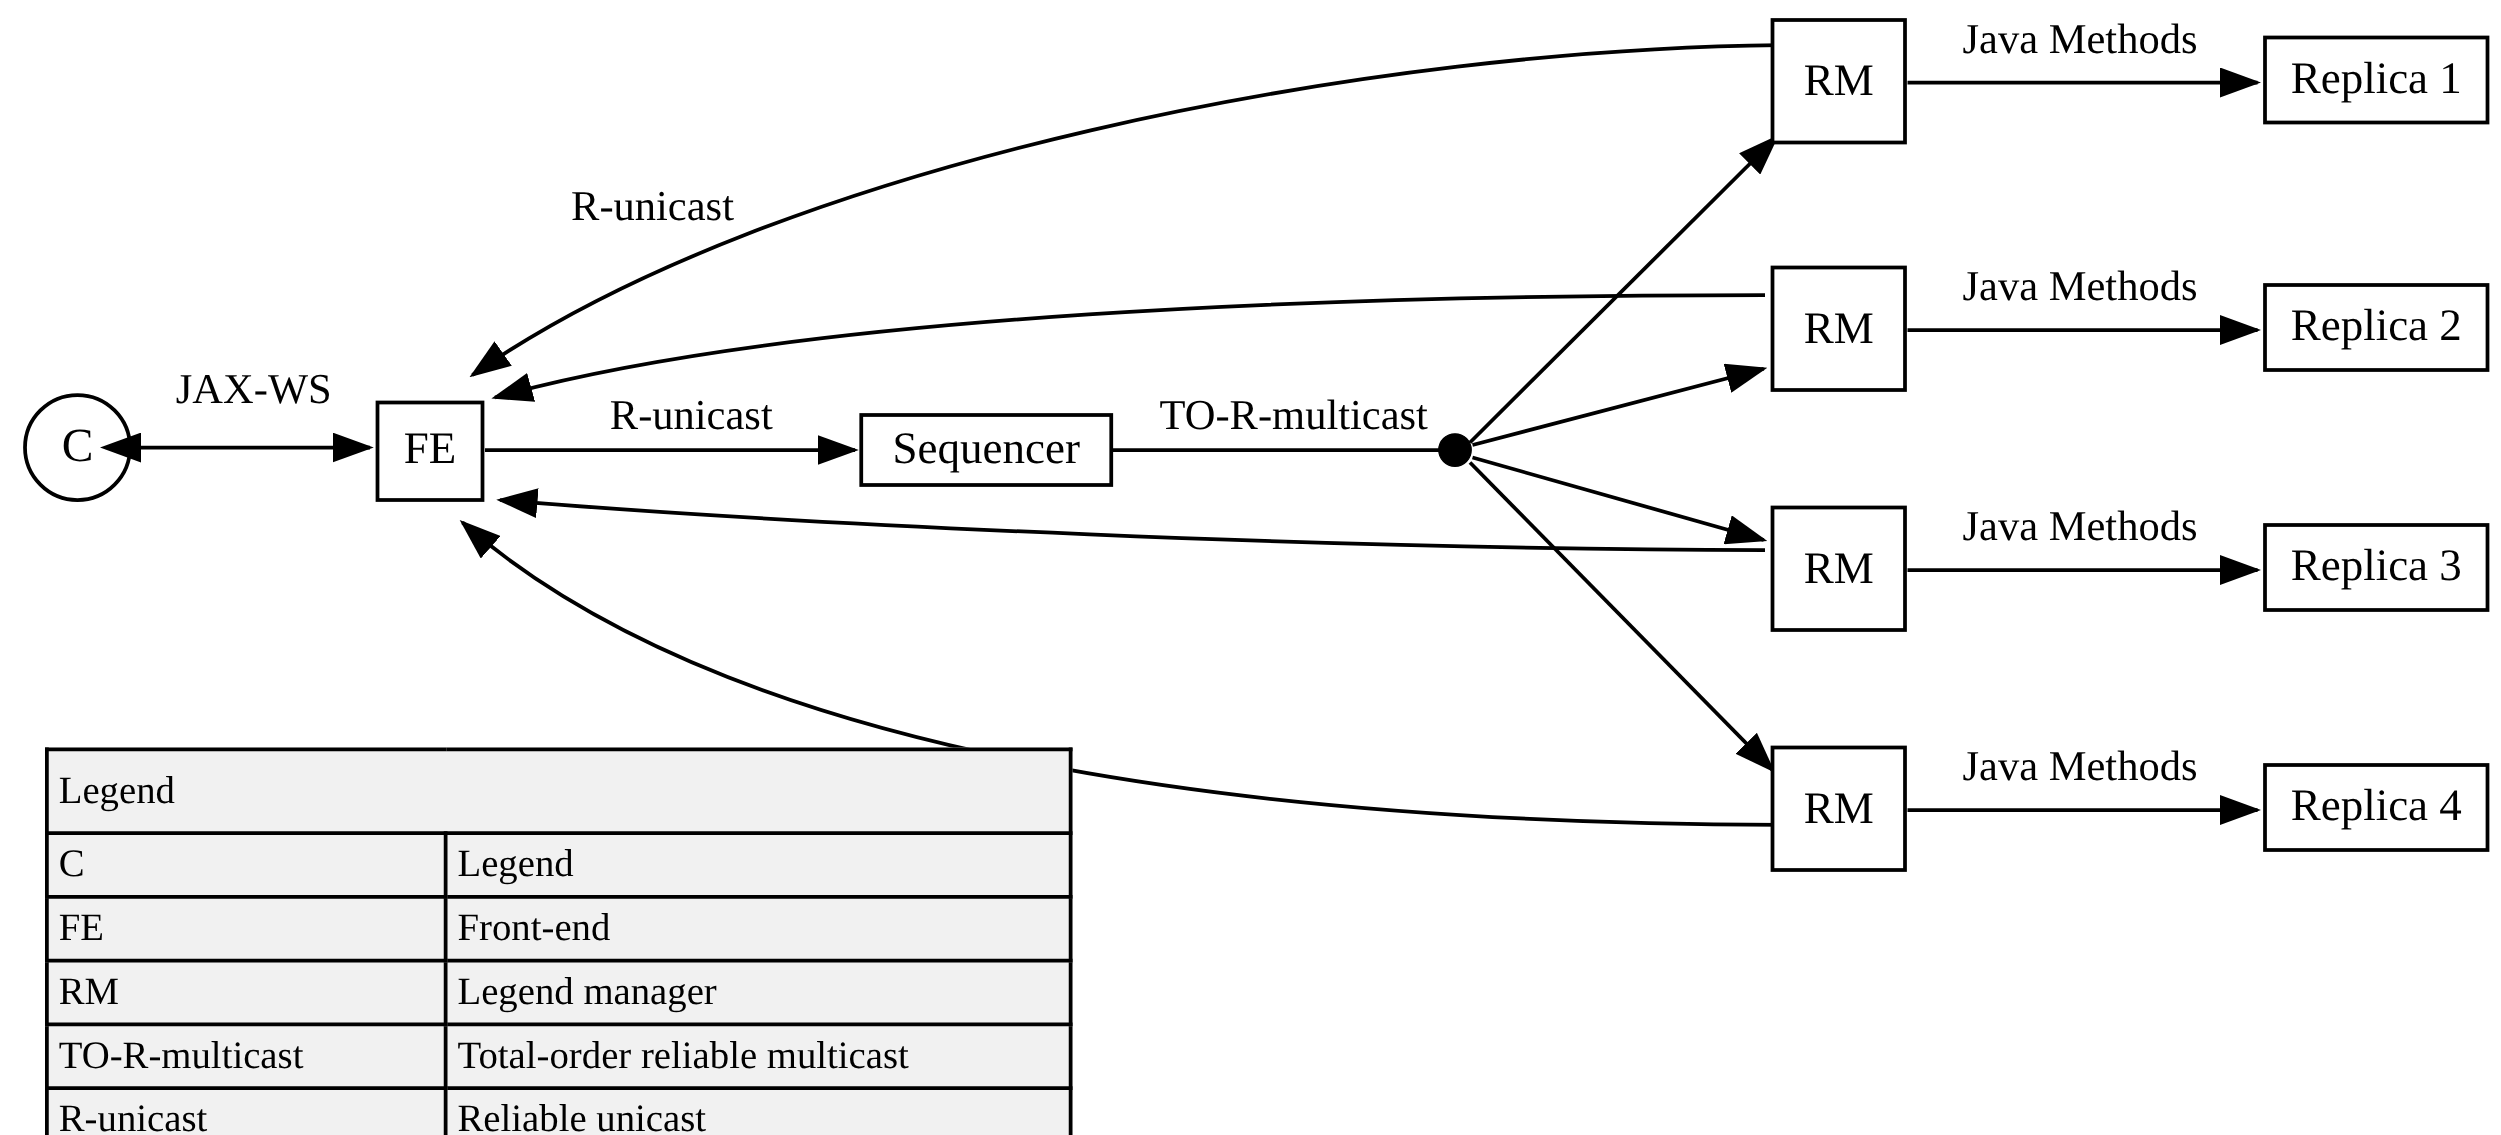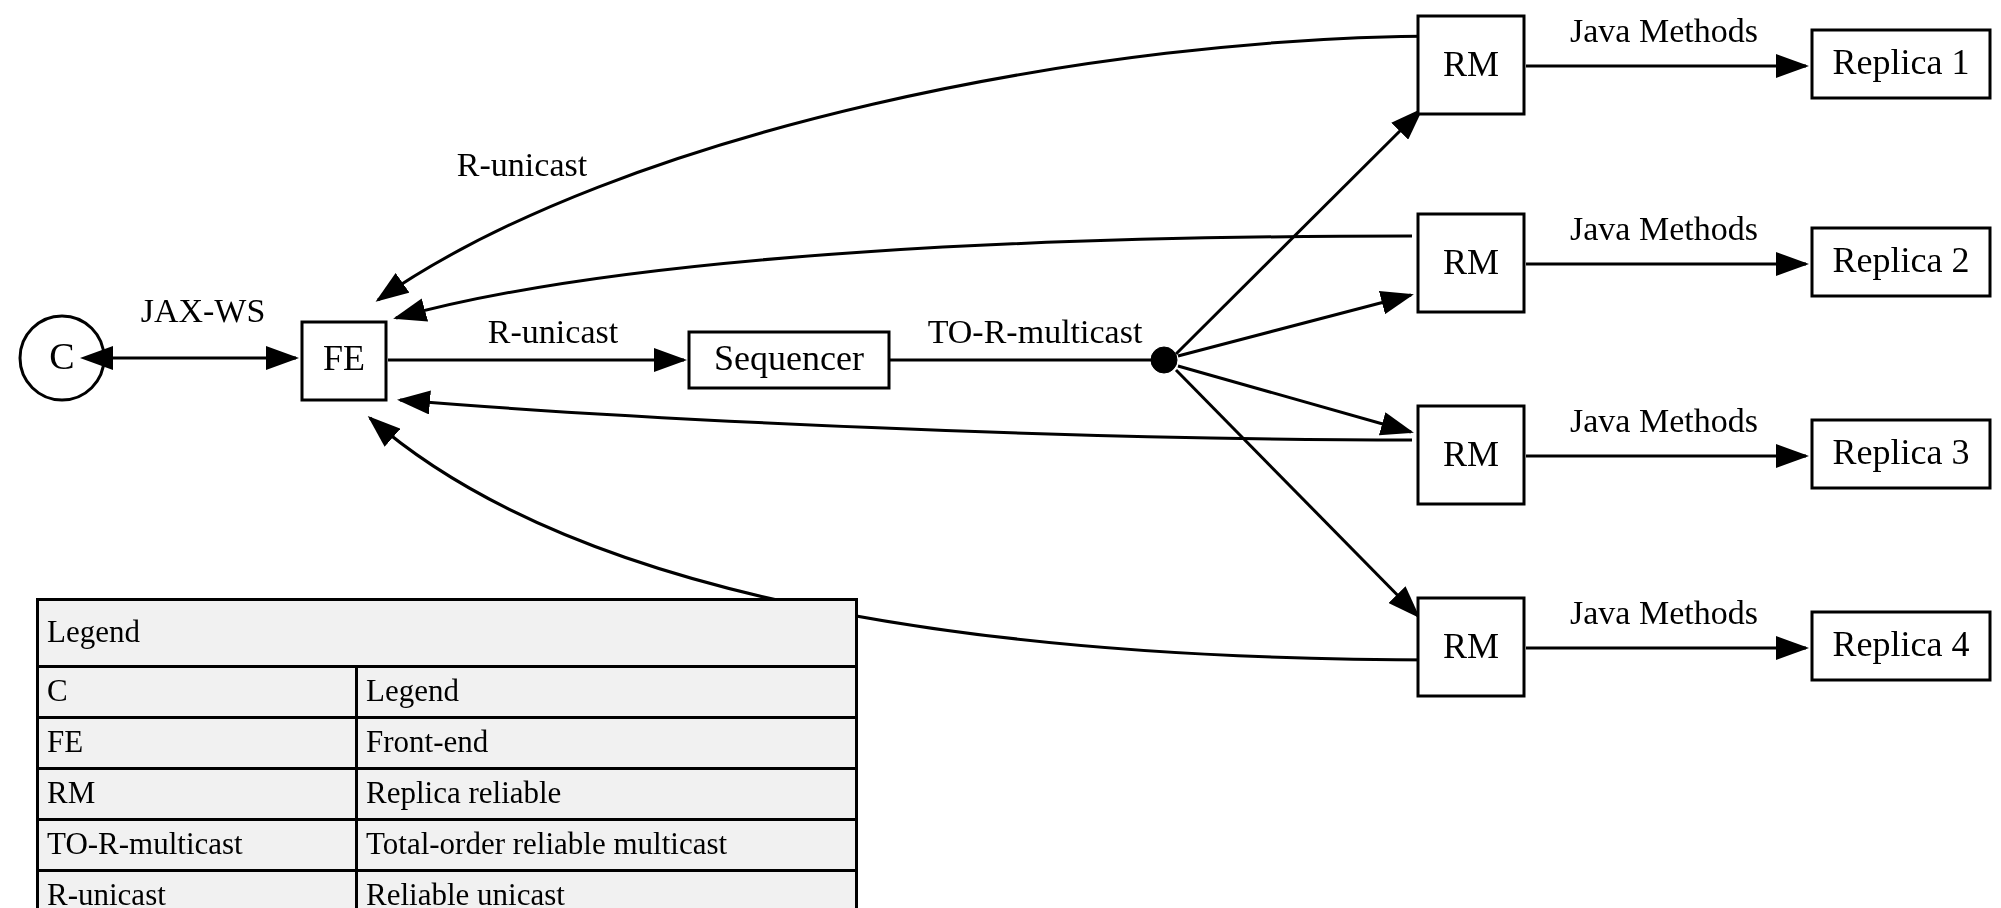--- a/index.html
+++ b/index.html
@@ -167,21 +167,21 @@
       <tr>
         <td class="legend-key">C</td>
         <td class="legend-value">Legend</td>
       </tr>
       <tr>
         <td class="legend-key">FE</td>
         <td class="legend-value">Front-end</td>
       </tr>
       <tr>
         <td class="legend-key">RM</td>
-        <td class="legend-value">Replica reliable</td>
+        <td class="legend-value">Legend manager</td>
       </tr>
       <tr>
         <td class="legend-key">TO-R-multicast</td>
         <td class="legend-value">Total-order reliable multicast</td>
       </tr>
       <tr>
         <td class="legend-key">R-unicast</td>
         <td class="legend-value">Reliable unicast</td>
       </tr>
     </tbody>

